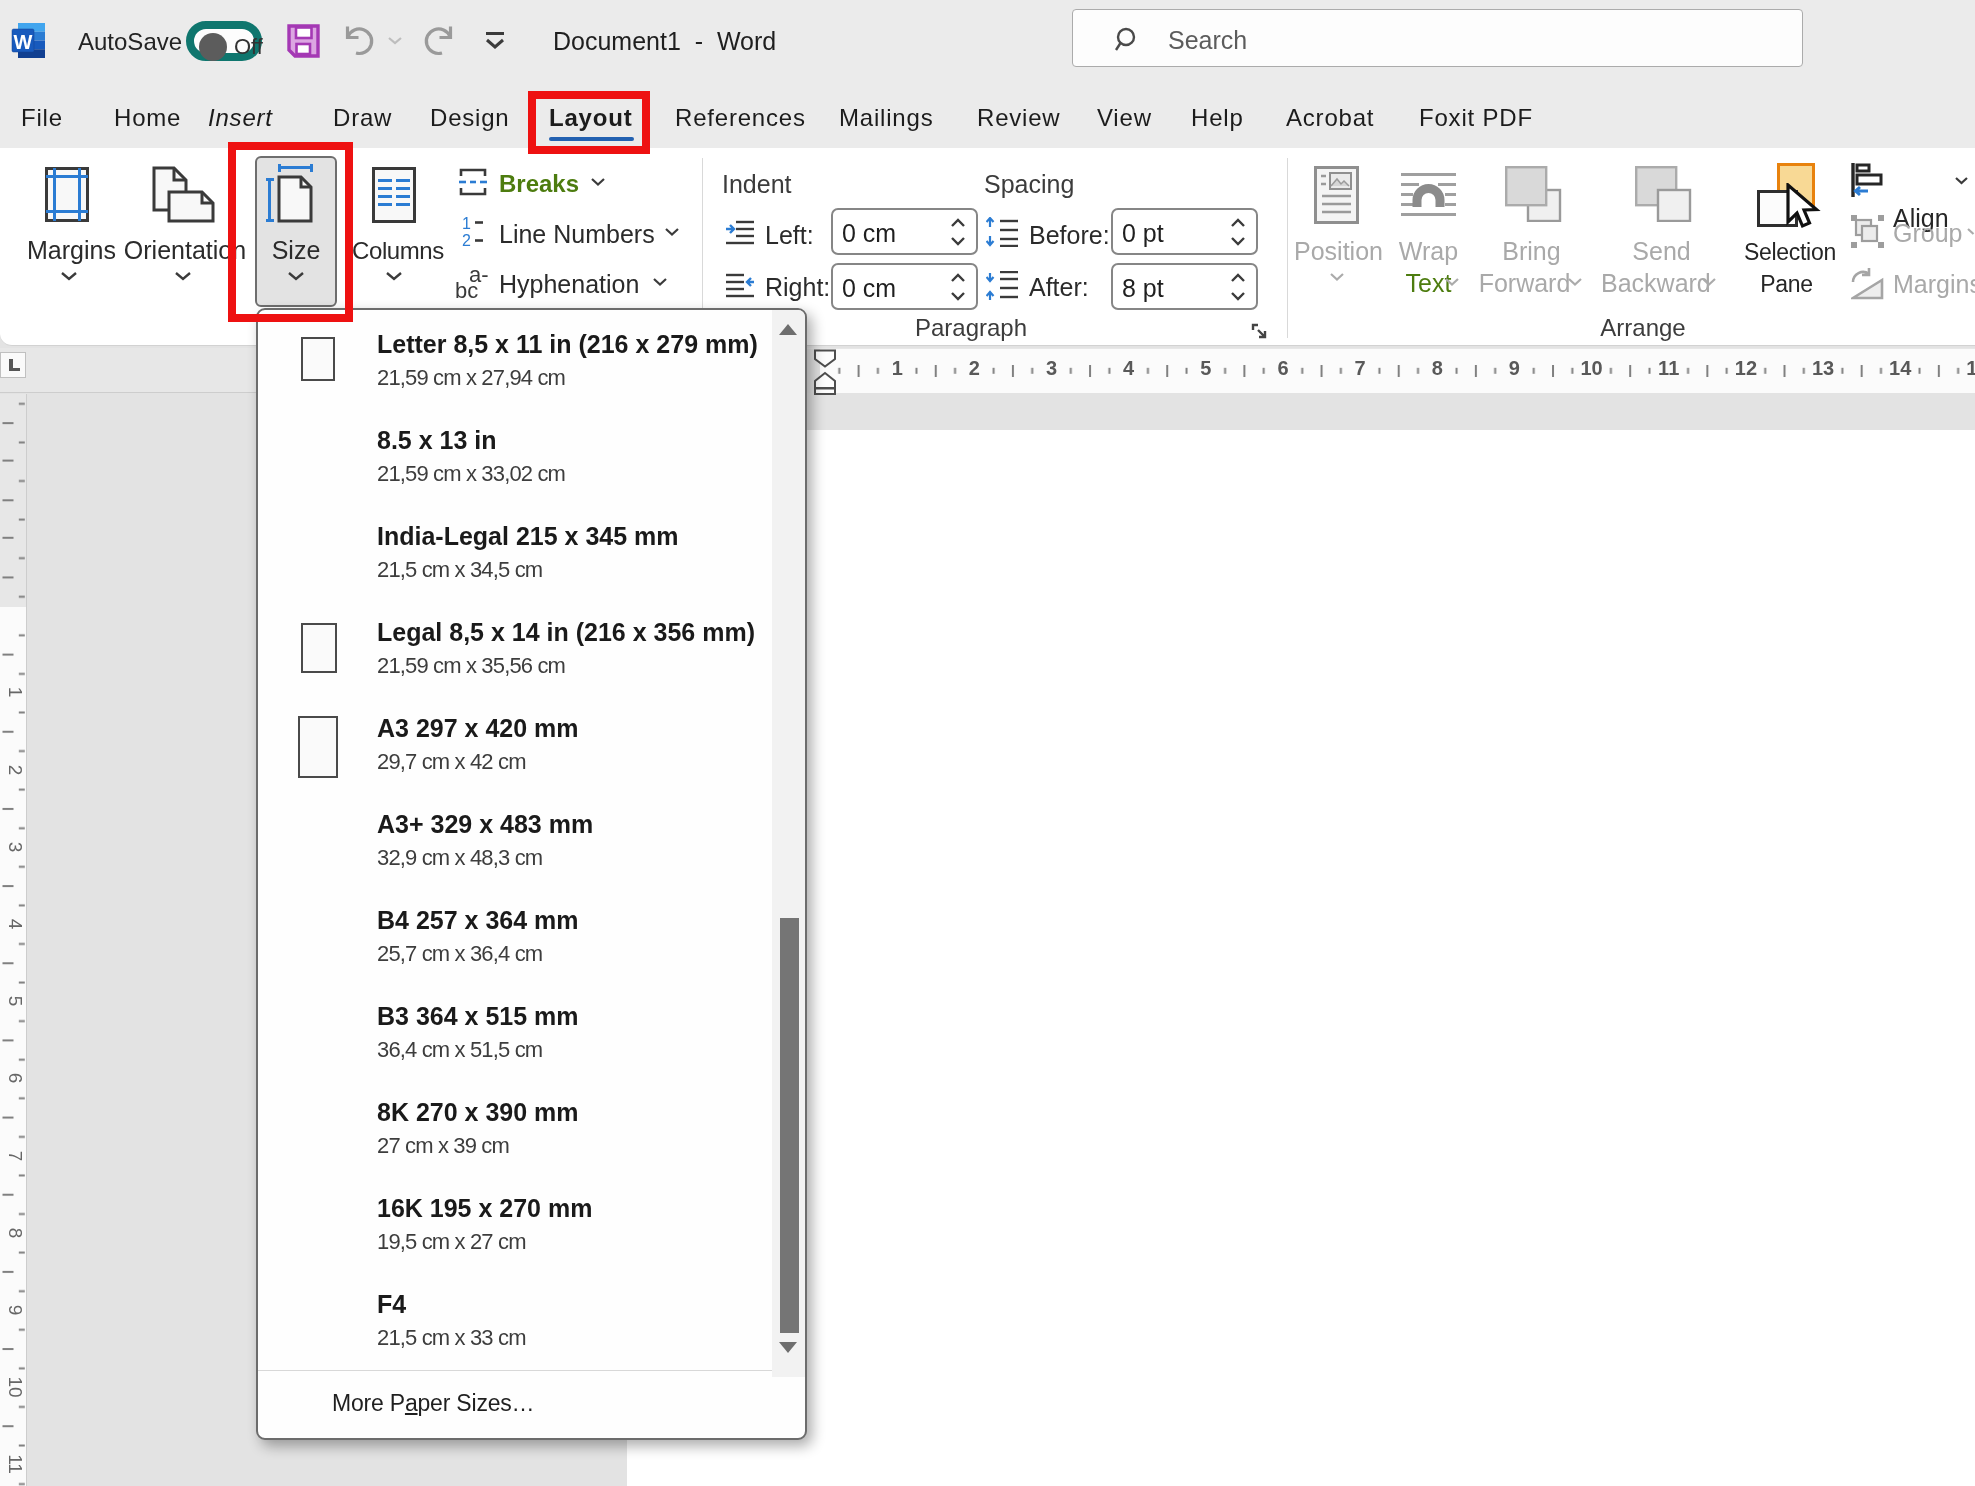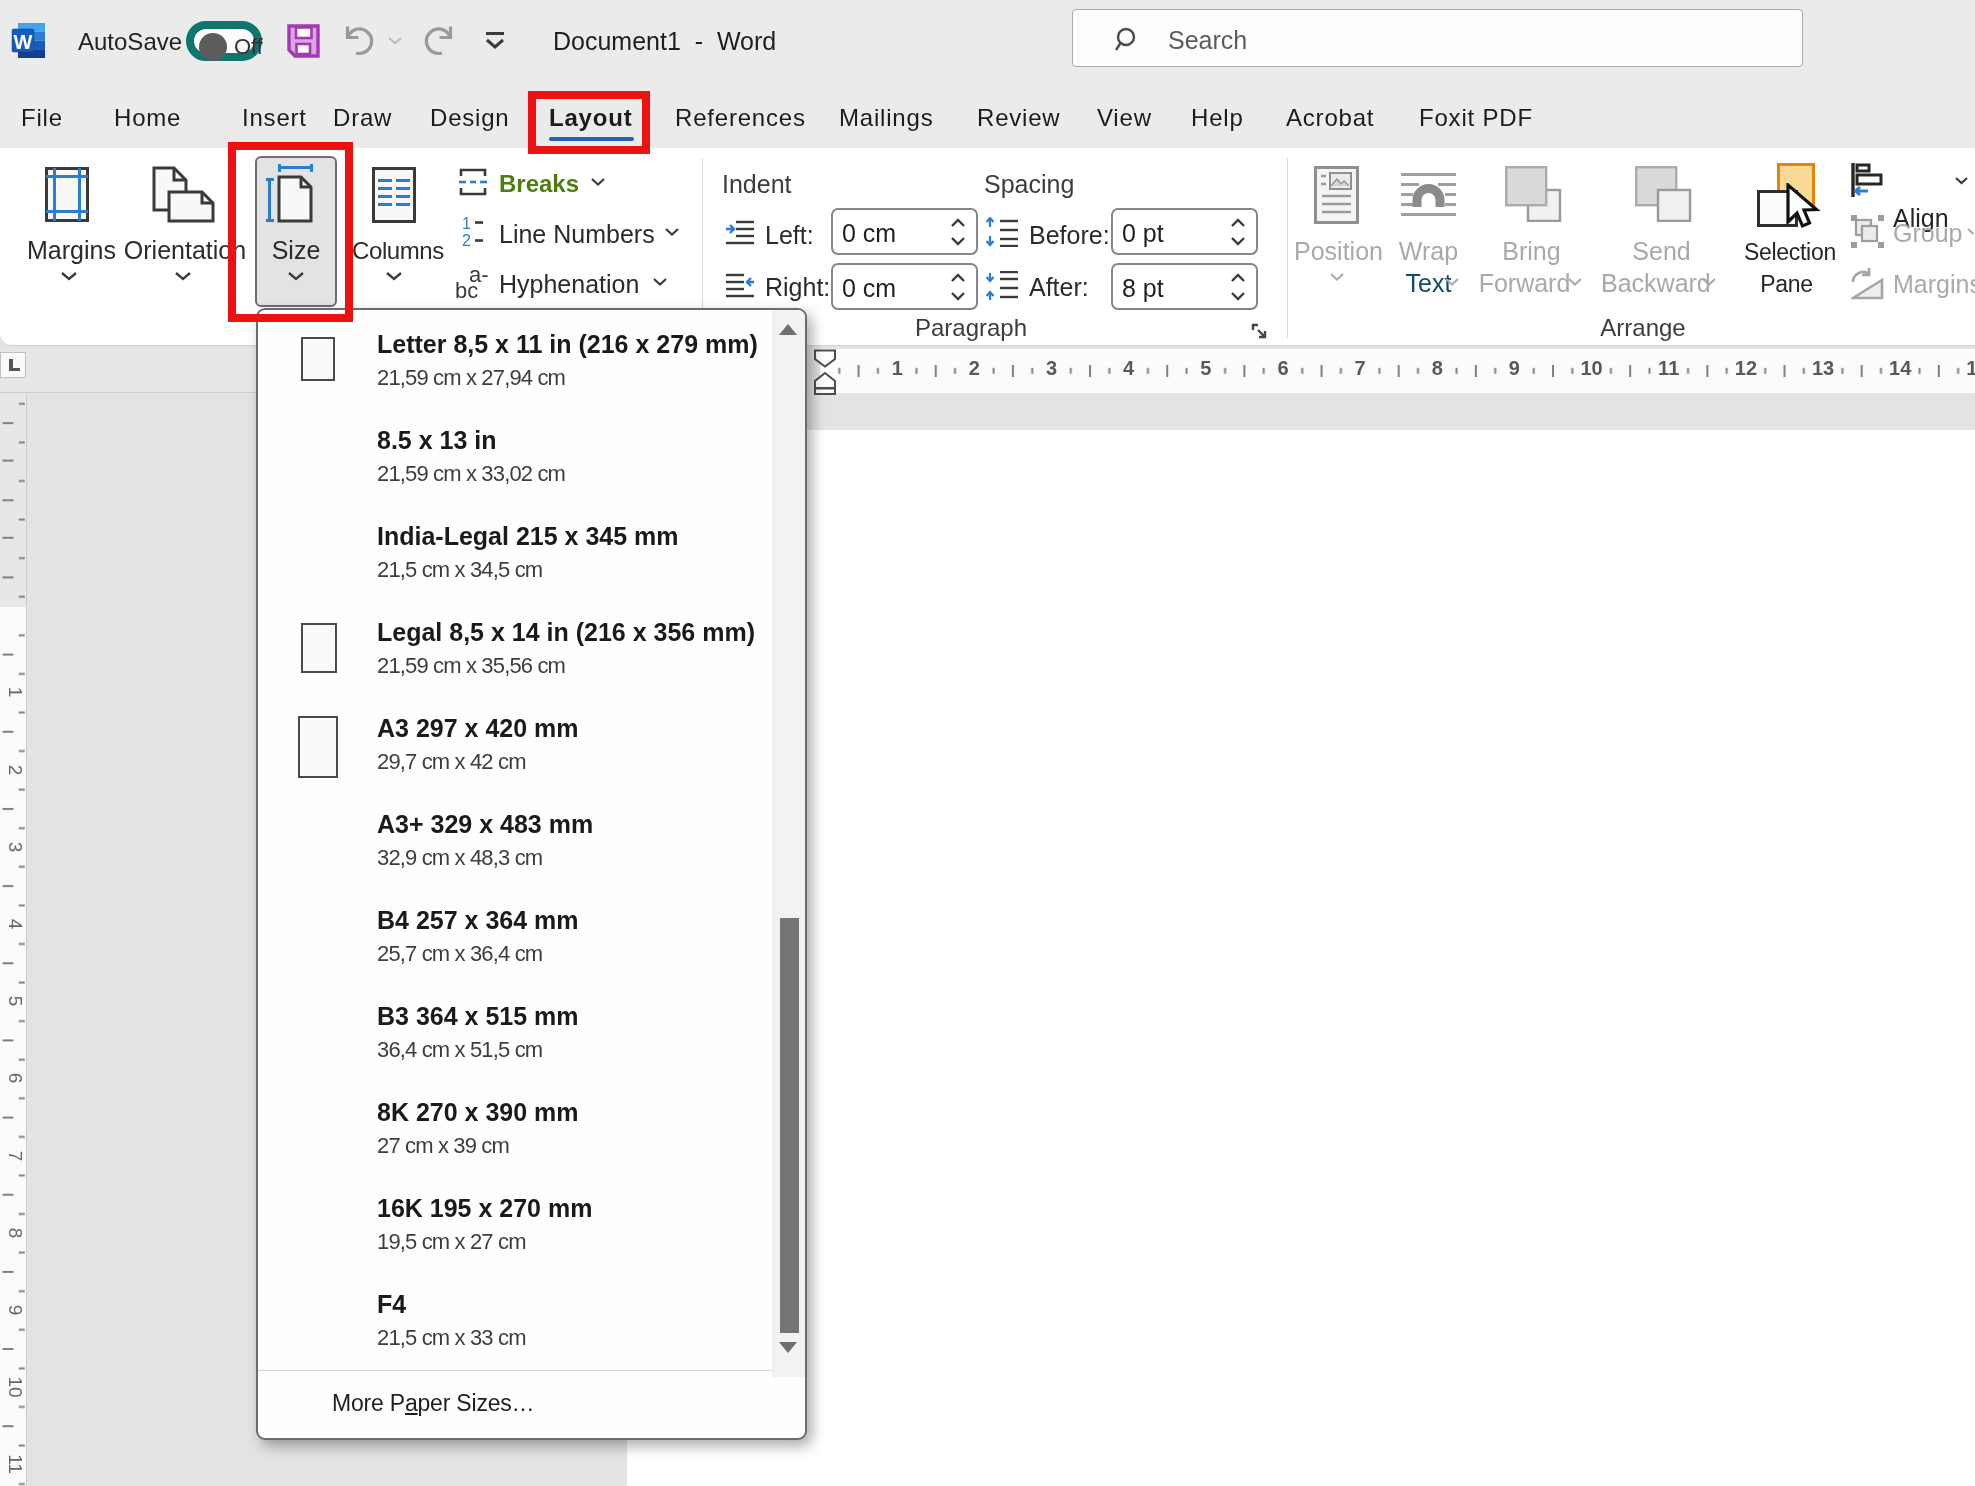--- a/index.html
+++ b/index.html
@@ -57,21 +57,21 @@
 <div class="abs" style="left:1072px;top:9px;width:731px;height:58px;background:#fdfdfd;border:1px solid #ababab;border-radius:4px;"></div>
 <svg class="abs" style="left:1114px;top:26px;" width="28" height="28" viewBox="0 0 28 28">
   <circle cx="12" cy="11" r="8" fill="none" stroke="#4a4a4a" stroke-width="2.4"></circle>
   <path d="M6.5 17 L2 24" stroke="#4a4a4a" stroke-width="2.4"></path>
 </svg>
 <div class="abs" style="left:1168px;top:26px;font-size:25px;color:#5c5c5c;">Search</div>
 
 <div class="abs" id="menurow" style="left:0;top:96px;width:1975px;height:44px;font-size:24px;letter-spacing:0.8px;color:#1c1c1c;">
   <span class="abs" style="left:21px;top:8px;">File</span>
   <span class="abs" style="left:114px;top:8px;">Home</span>
-  <span class="abs" style="left:242px;top:8px;">Insert</span>
+  <span class="abs" style="left:208px;top:8px;font-style:italic;">Insert</span>
   <span class="abs" style="left:333px;top:8px;">Draw</span>
   <span class="abs" style="left:430px;top:8px;">Design</span>
   <span class="abs" style="left:549px;top:8px;font-weight:bold;">Layout</span>
   <span class="abs" style="left:675px;top:8px;">References</span>
   <span class="abs" style="left:839px;top:8px;">Mailings</span>
   <span class="abs" style="left:977px;top:8px;">Review</span>
   <span class="abs" style="left:1097px;top:8px;">View</span>
   <span class="abs" style="left:1191px;top:8px;">Help</span>
   <span class="abs" style="left:1286px;top:8px;">Acrobat</span>
   <span class="abs" style="left:1419px;top:8px;">Foxit PDF</span>
@@ -278,21 +278,21 @@
       <line x1="38" y1="12.5" x2="56" y2="12.5"></line>
       <line x1="1" y1="22.5" x2="13" y2="22.5"></line>
       <line x1="45" y1="22.5" x2="56" y2="22.5"></line>
       <line x1="1" y1="32.5" x2="13" y2="32.5"></line>
       <line x1="45" y1="32.5" x2="56" y2="32.5"></line>
       <line x1="1" y1="42.5" x2="56" y2="42.5"></line>
     </g>
   <path d="M17 35 v-7 a11.5 11.5 0 0 1 23 0 v7" fill="none" stroke="#8b8b8b" stroke-width="9"></path>
 </svg>
 <div class="abs" style="left:1386px;top:237px;width:85px;text-align:center;font-size:25px;color:#a9a9a9;">Wrap</div>
-<div class="abs" style="left:1386px;top:269px;width:85px;text-align:center;font-size:25px;color:#0c4a6e;white-space:nowrap;">Text</div>
+<div class="abs" style="left:1386px;top:269px;width:85px;text-align:center;font-size:25px;color:#4d7c0f;white-space:nowrap;">Text</div>
 <svg class="abs" style="left:1444px;top:277px;" width="16" height="11" viewBox="0 0 16 11">
     <path d="M2 2 l6 5.5 l6 -5.5" fill="none" stroke="#ababab" stroke-width="2.2"></path>
   </svg>
 
 <svg class="abs" style="left:1505px;top:166px;" width="57" height="56" viewBox="0 0 57 56">
   <rect x="23" y="24" width="32" height="31" fill="#f0f0f0" stroke="#9a9a9a" stroke-width="2.4"></rect>
   <rect x="1.2" y="1.2" width="40" height="38" fill="#d9d9d9" stroke="#ababab" stroke-width="2.4"></rect>
 </svg>
 <div class="abs" style="left:1489px;top:237px;width:85px;text-align:center;font-size:25px;color:#a9a9a9;">Bring</div>
 <div class="abs" style="left:1477px;top:269px;width:95px;text-align:center;font-size:25px;color:#a9a9a9;white-space:nowrap;">Forward</div>

